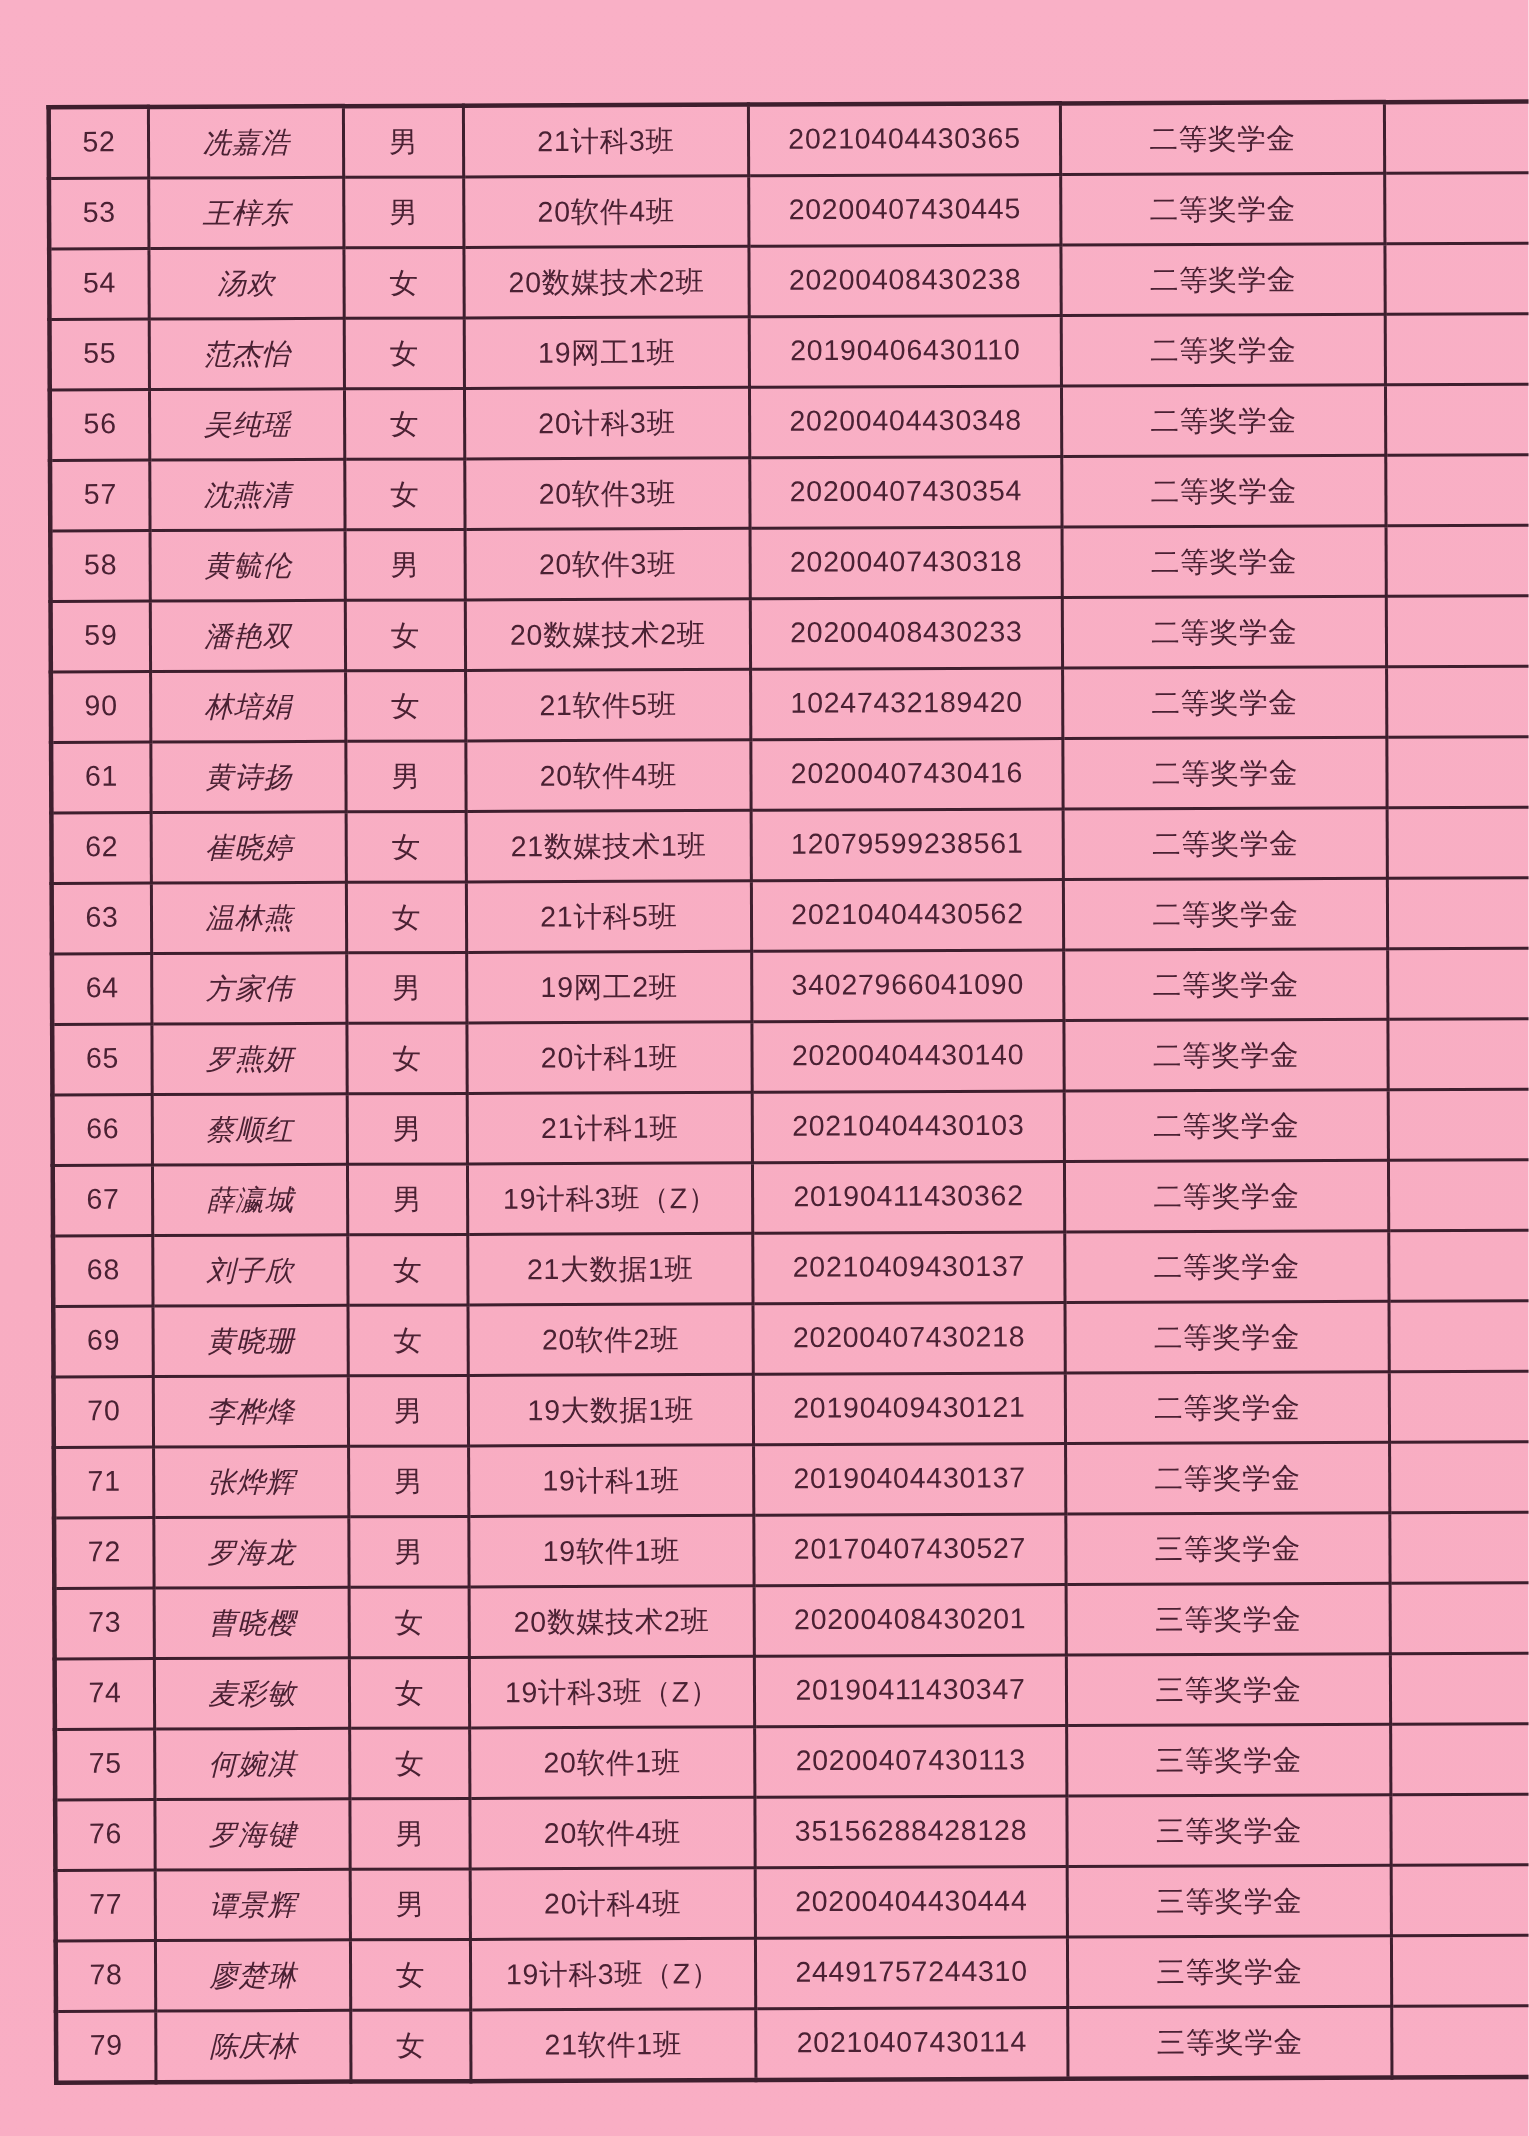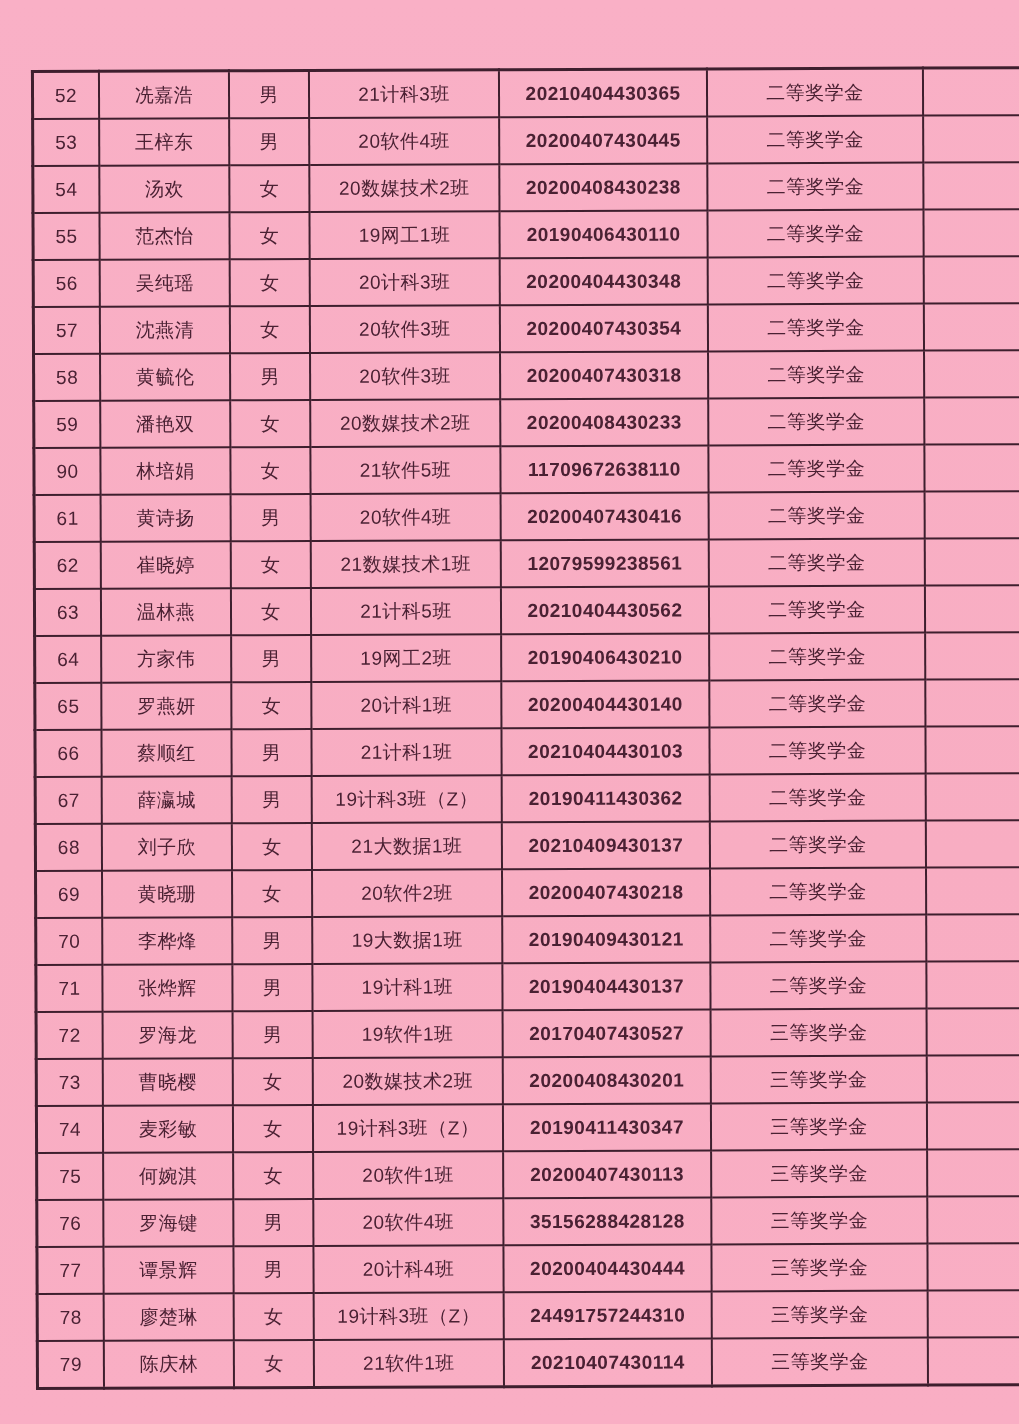--- a/index.html
+++ b/index.html
@@ -37,24 +37,24 @@
     font-size: 19px;
     padding: 0 2px;
     overflow: hidden;
     white-space: nowrap;
     letter-spacing: 0.5px;
   }
   table.roster {
     border: 3px solid #3e1f2e;
   }
   td.c-no     { width: 60px;  font-size: 18px; }
-  td.c-name   { width: 124px; }
+  td.c-name   { width: 124px; font-style: italic; }
   td.c-gender { width: 74px; }
   td.c-class  { width: 184px; font-size: 18px; }
-  td.c-id     { width: 202px; font-size: 18px; letter-spacing: 0.8px; font-weight: bold; }
+  td.c-id     { width: 202px; font-size: 18px; letter-spacing: 0.8px; }
   td.c-award  { width: 210px; }
   td.c-blank  { width: 93px; }
 </style>
 </head>
 <body>
 
 <div class="page">
   <table class="roster">
     <tbody>
         <tr>
@@ -127,21 +127,21 @@
     <td class="c-class">20数媒技术2班</td>
     <td class="c-id">20200408430233</td>
     <td class="c-award">二等奖学金</td>
     <td class="c-blank"></td>
   </tr>
         <tr>
     <td class="c-no">90</td>
     <td class="c-name">林培娟</td>
     <td class="c-gender">女</td>
     <td class="c-class">21软件5班</td>
-    <td class="c-id">11709672638110</td>
+    <td class="c-id">10247432189420</td>
     <td class="c-award">二等奖学金</td>
     <td class="c-blank"></td>
   </tr>
         <tr>
     <td class="c-no">61</td>
     <td class="c-name">黄诗扬</td>
     <td class="c-gender">男</td>
     <td class="c-class">20软件4班</td>
     <td class="c-id">20200407430416</td>
     <td class="c-award">二等奖学金</td>
@@ -163,21 +163,21 @@
     <td class="c-class">21计科5班</td>
     <td class="c-id">20210404430562</td>
     <td class="c-award">二等奖学金</td>
     <td class="c-blank"></td>
   </tr>
         <tr>
     <td class="c-no">64</td>
     <td class="c-name">方家伟</td>
     <td class="c-gender">男</td>
     <td class="c-class">19网工2班</td>
-    <td class="c-id">20190406430210</td>
+    <td class="c-id">34027966041090</td>
     <td class="c-award">二等奖学金</td>
     <td class="c-blank"></td>
   </tr>
         <tr>
     <td class="c-no">65</td>
     <td class="c-name">罗燕妍</td>
     <td class="c-gender">女</td>
     <td class="c-class">20计科1班</td>
     <td class="c-id">20200404430140</td>
     <td class="c-award">二等奖学金</td>

